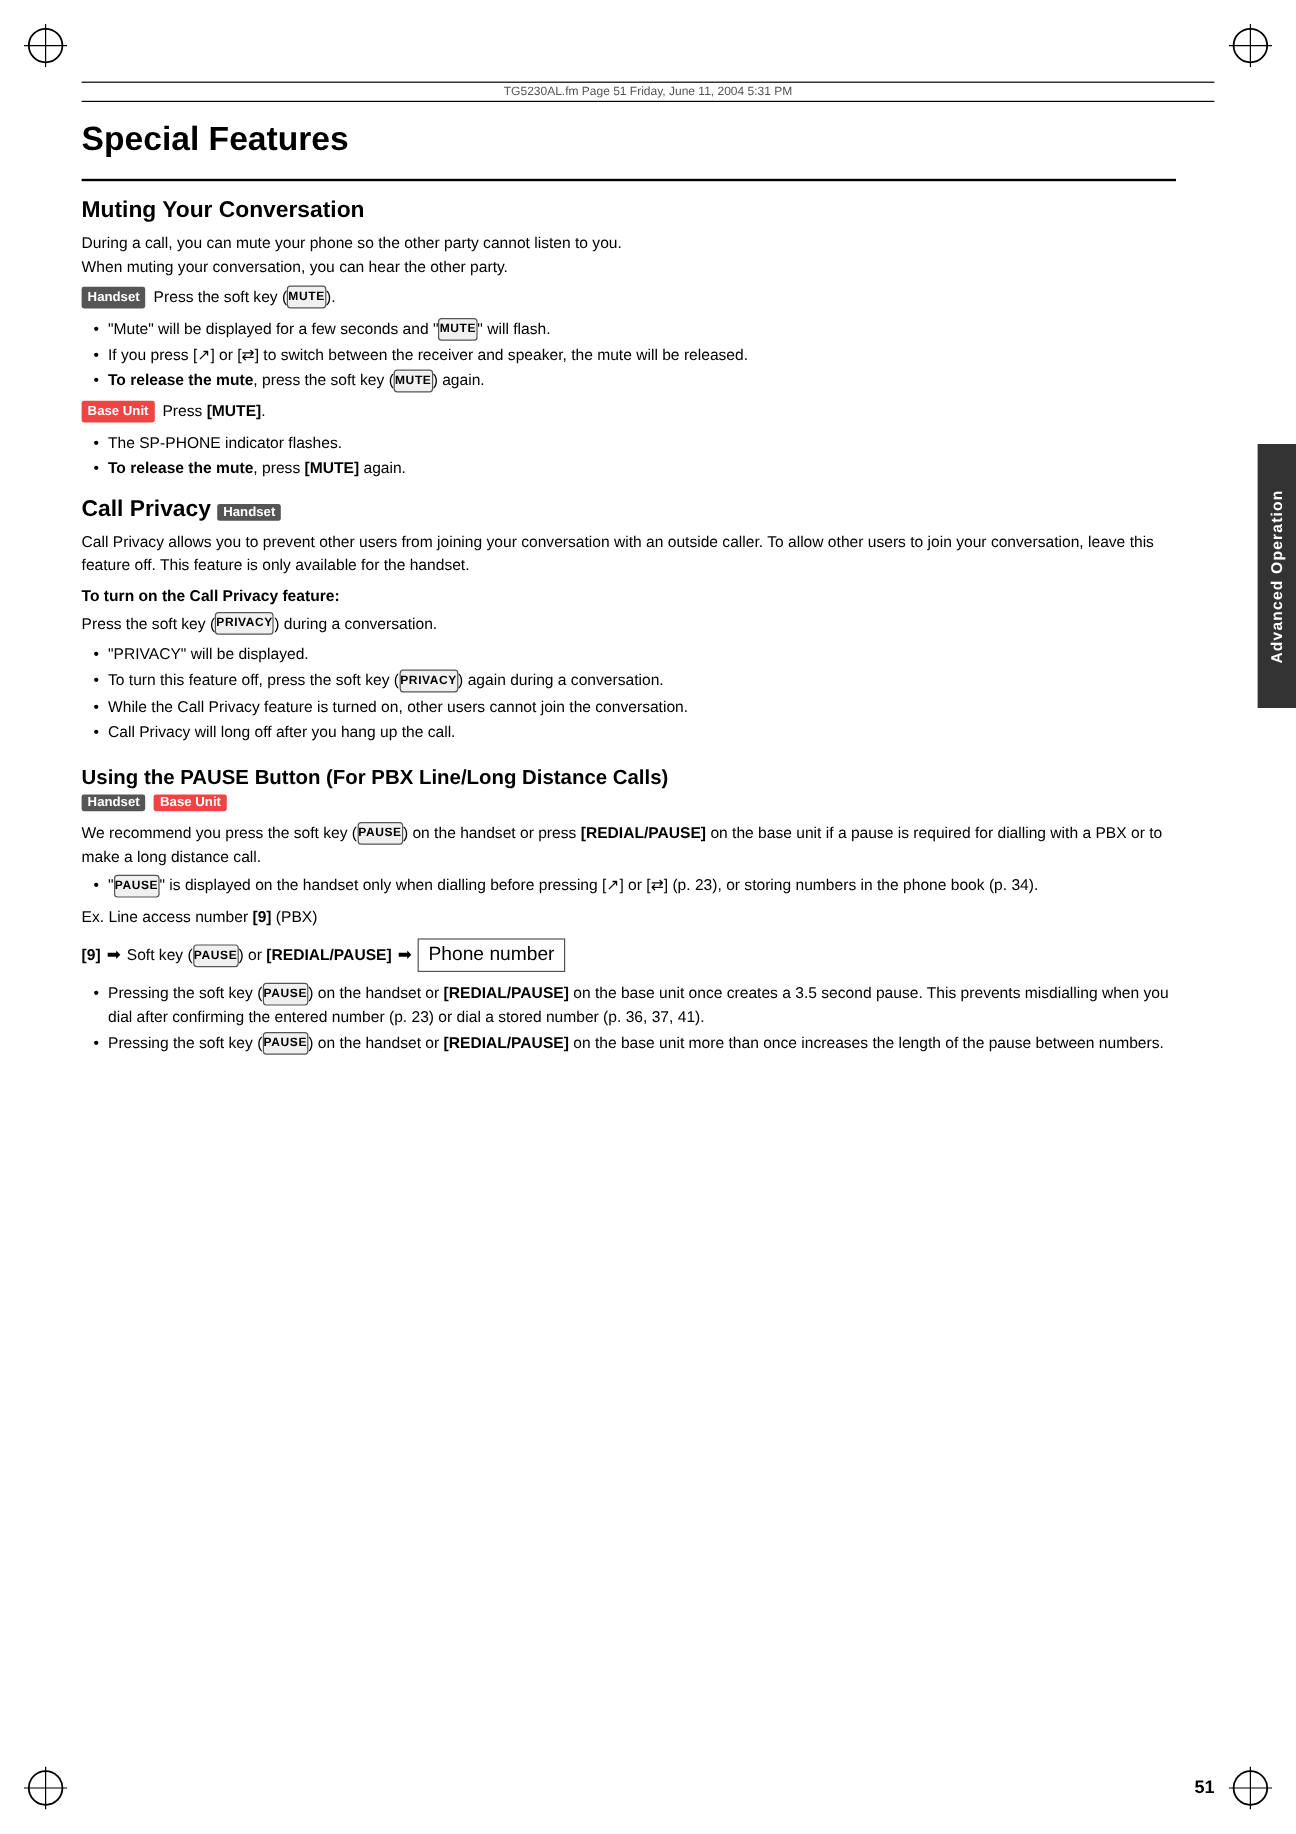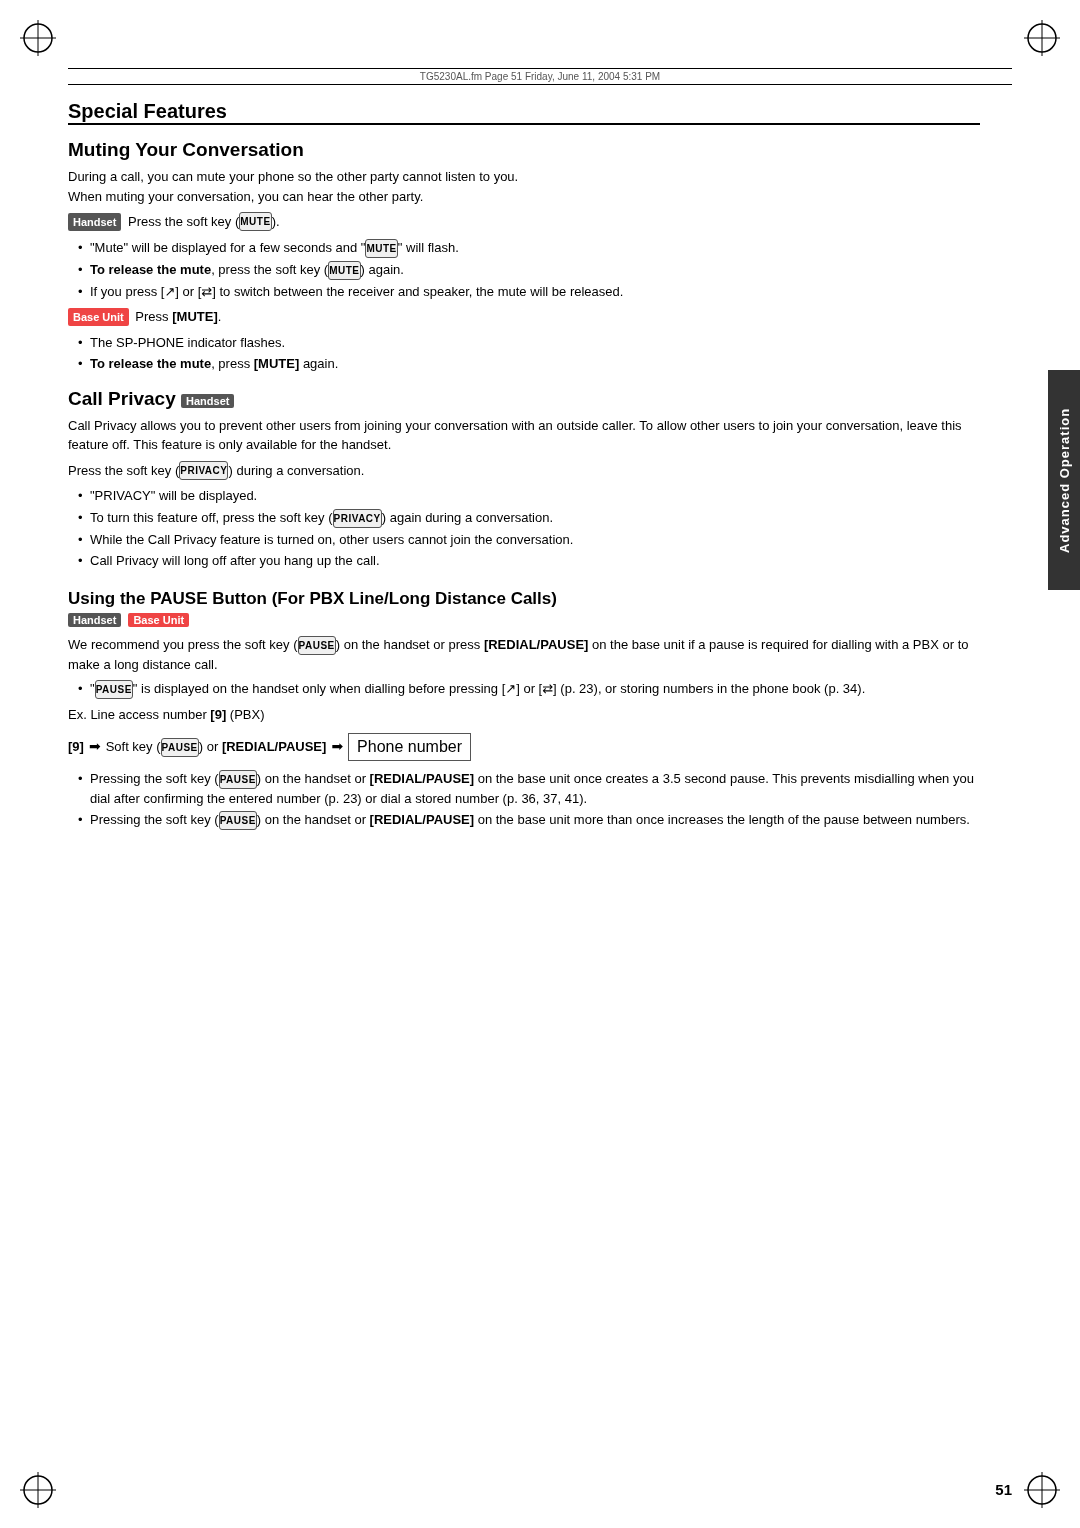--- a/index.html
+++ b/index.html
@@ -87,24 +87,24 @@
     .page-number {
       position: absolute;
       bottom: 30px;
       right: 68px;
       font-size: 15px;
       font-weight: bold;
     }
 
     
     h1.chapter-title {
-      font-size: 20px;
+      font-size: 28px;
       font-weight: bold;
       margin-bottom: 6px;
-      padding-bottom: 0;
+      padding-bottom: 17px;
       border-bottom: 2.5px solid #000;
     }
 
     h2.section-title {
       font-size: 19px;
       font-weight: bold;
       margin-top: 14px;
       margin-bottom: 6px;
     }
 
@@ -264,24 +264,24 @@
         <span>&nbsp;Press the soft key (</span>
         <span class="key-btn">MUTE</span>
         <span>).</span>
       </div>
 
       <ul class="bullet-list">
         <li>
           <span>"Mute" will be displayed for a few seconds and "</span><span class="key-btn">MUTE</span><span>" will flash.</span>
         </li>
         <li>
+          <span>If you press [↗] or [⇄] to switch between the receiver and speaker, the mute will be released.</span>
+        </li>
+        <li>
           <span class="inline-bold">To release the mute</span><span>, press the soft key (</span><span class="key-btn">MUTE</span><span>) again.</span>
-        </li>
-        <li>
-          <span>If you press [↗] or [⇄] to switch between the receiver and speaker, the mute will be released.</span>
         </li>
       </ul>
 
       <div class="step-line">
         <span class="badge base-unit">Base Unit</span>
         <span>&nbsp;Press <strong>[MUTE]</strong>.</span>
       </div>
 
       <ul class="bullet-list">
         <li>The SP-PHONE indicator flashes.</li>
@@ -290,20 +290,21 @@
     </div>
 
     <div class="section-block">
       <h2 class="section-title">
         <span>Call Privacy </span>
         <span class="badge handset">Handset</span>
       </h2>
 
       <p>Call Privacy allows you to prevent other users from joining your conversation with an outside caller. To allow other users to join your conversation, leave this feature off. This feature is only available for the handset.</p>
 
+      <h3 class="sub-section">To turn on the Call Privacy feature:</h3>
 
       <div class="step-line">
         <span>Press the soft key (</span>
         <span class="key-btn">PRIVACY</span>
         <span>) during a conversation.</span>
       </div>
 
       <ul class="bullet-list">
         <li>"PRIVACY" will be displayed.</li>
         <li>To turn this feature off, press the soft key (<span class="key-btn">PRIVACY</span>) again during a conversation.</li>

